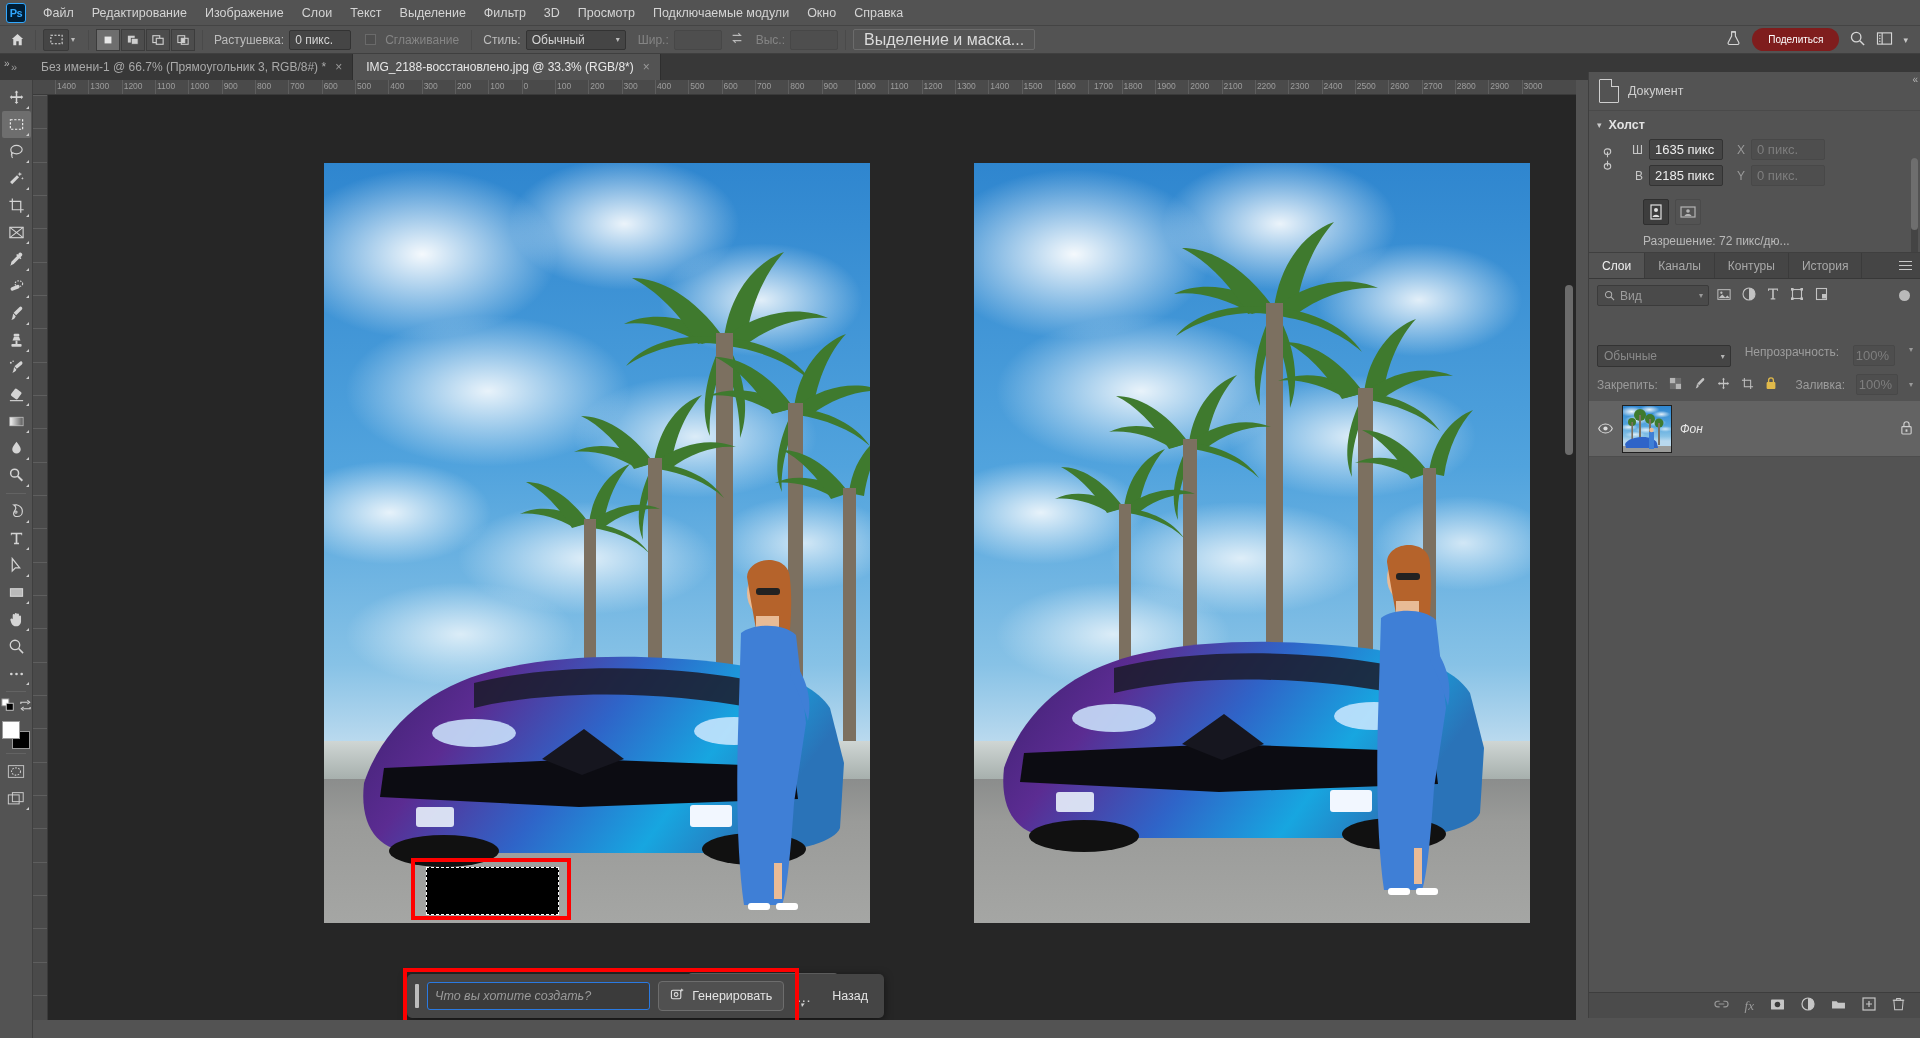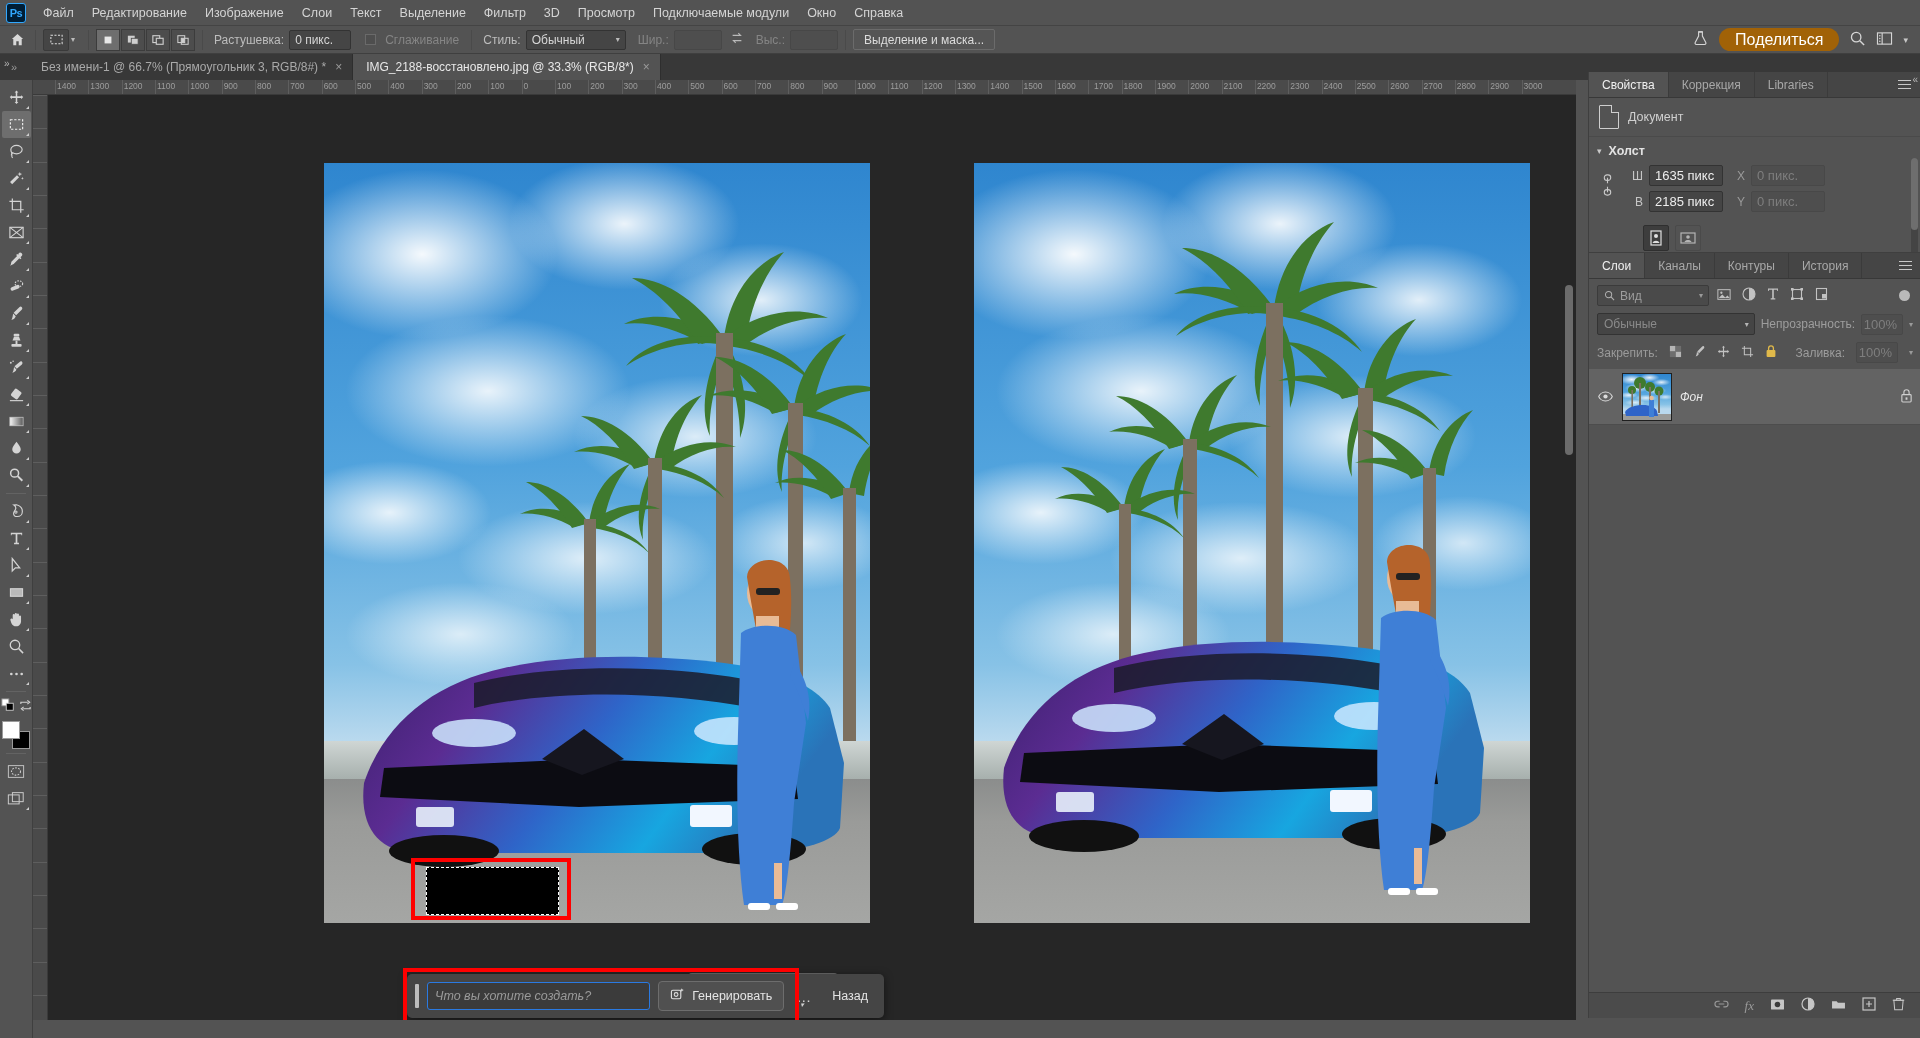--- a/index.html
+++ b/index.html
@@ -55,25 +55,25 @@
   .ob-input.dim { color:#777; background:#4e4e4e; border-color:#474747; }
   .ob-select {
     height:20px; background:#454545; border:1px solid #333; border-radius:2px;
     color:#d6d6d6; font-size:12px; padding:0 18px 0 5px; min-width:95px;
     position:relative; display:flex; align-items:center;
   }
   .ob-select .arw { position:absolute; right:5px; font-size:8px; color:#bbb; }
   .ob-check { width:11px; height:11px; border:1px solid #6a6a6a; background:#4e4e4e; margin-right:5px; }
   .ob-btn {
     height:21px; background:#555; border:1px solid #6b6b6b; border-radius:2px;
-    color:#dcdcdc; font-size:12px; padding:0 10px; display:flex; align-items:center;
+    color:#dcdcdc; font-size:16px; padding:0 10px; display:flex; align-items:center;
   }
   .ob-right { margin-left:auto; display:flex; align-items:center; gap:10px; padding-right:12px; }
   .share-btn {
-    background:#a16207; color:#fff; font-size:16px; height:23px;
+    background:#7f1d1d; color:#fff; font-size:10px; height:23px;
     border-radius:12px; padding:0 16px; display:flex; align-items:center;
   }
 
   
   .tabbar {
     position:absolute; left:0; top:54px; width:1920px; height:26px;
     background:#383838; display:flex; align-items:flex-end;
   }
   .tb-arrows { width:28px; height:26px; display:flex; align-items:center; justify-content:center; color:#9a9a9a; font-size:11px; }
   .tab {
@@ -253,21 +253,21 @@
 
   .layers-panel { position:absolute; left:0; top:180px; width:332px; height:766px; background:#535353; border-top:1px solid #3f3f3f; }
   .lay-search { display:flex; align-items:center; padding:6px 8px 4px 8px; }
   .lay-search-box {
     flex:1; height:21px; background:#4a4a4a; border:1px solid #3b3b3b; border-radius:2px;
     display:flex; align-items:center; gap:5px; padding:0 6px; font-size:12px; color:#9d9d9d;
     position:relative; max-width:112px;
   }
   .lay-filters { display:flex; gap:11px; align-items:center; margin-left:8px; }
   .lay-toggle { width:11px; height:11px; border-radius:50%; background:#b9b9b9; margin-left:auto; margin-right:3px; }
-  .lay-blend { display:flex; align-items:center; gap:6px; padding:3px 8px; }
+  .lay-blend { display:flex; gap:14px; padding:3px 8px;margin-top:32px; }
   .lay-lock { display:flex; align-items:center; gap:11px; padding:4px 8px 6px 8px; font-size:12px; color:#9a9a9a; }
   .layer-row {
     display:flex; align-items:center; height:56px; background:#636363;
     border-bottom:1px solid #4d4d4d; padding:0 8px; gap:8px;
   }
   .eye { width:17px; display:flex; align-items:center; justify-content:center; }
   .lay-thumb { width:50px; height:48px; border:1px solid #1f1f1f; overflow:hidden; position:relative; background:#7ab8e8; }
   .lay-name { font-size:12px; color:#e8e8e8; font-style:italic; }
   .lay-lockicon { margin-left:auto; }
   .layers-bottom {
@@ -946,32 +946,20 @@
       </div>
 
       <div class="hscroll"></div>
       <div class="vscroll"></div>
     </div>
   </div>
 
   <div class="right-panel">
     <div class="collapse-right">«</div>
 
-    <div class="panel-tabs">
-      <div class="ptab active">Свойства</div>
-      <div class="ptab">Коррекция</div>
-      <div class="ptab">Libraries</div>
-      <div class="panel-menu">
-        <div class="hamburger">
-            <span></span>
-            <span></span>
-            <span></span>
-          </div>
-      </div>
-    </div>
 
     <div class="doc-row">
       <div class="doc-icon"></div>
       <div style="font-size:12.5px;color:#cfcfcf;">Документ</div>
     </div>
 
     <div class="sec-head">
       <span class="chev">▾</span>
       <span class="ttl">Холст</span>
     </div>

